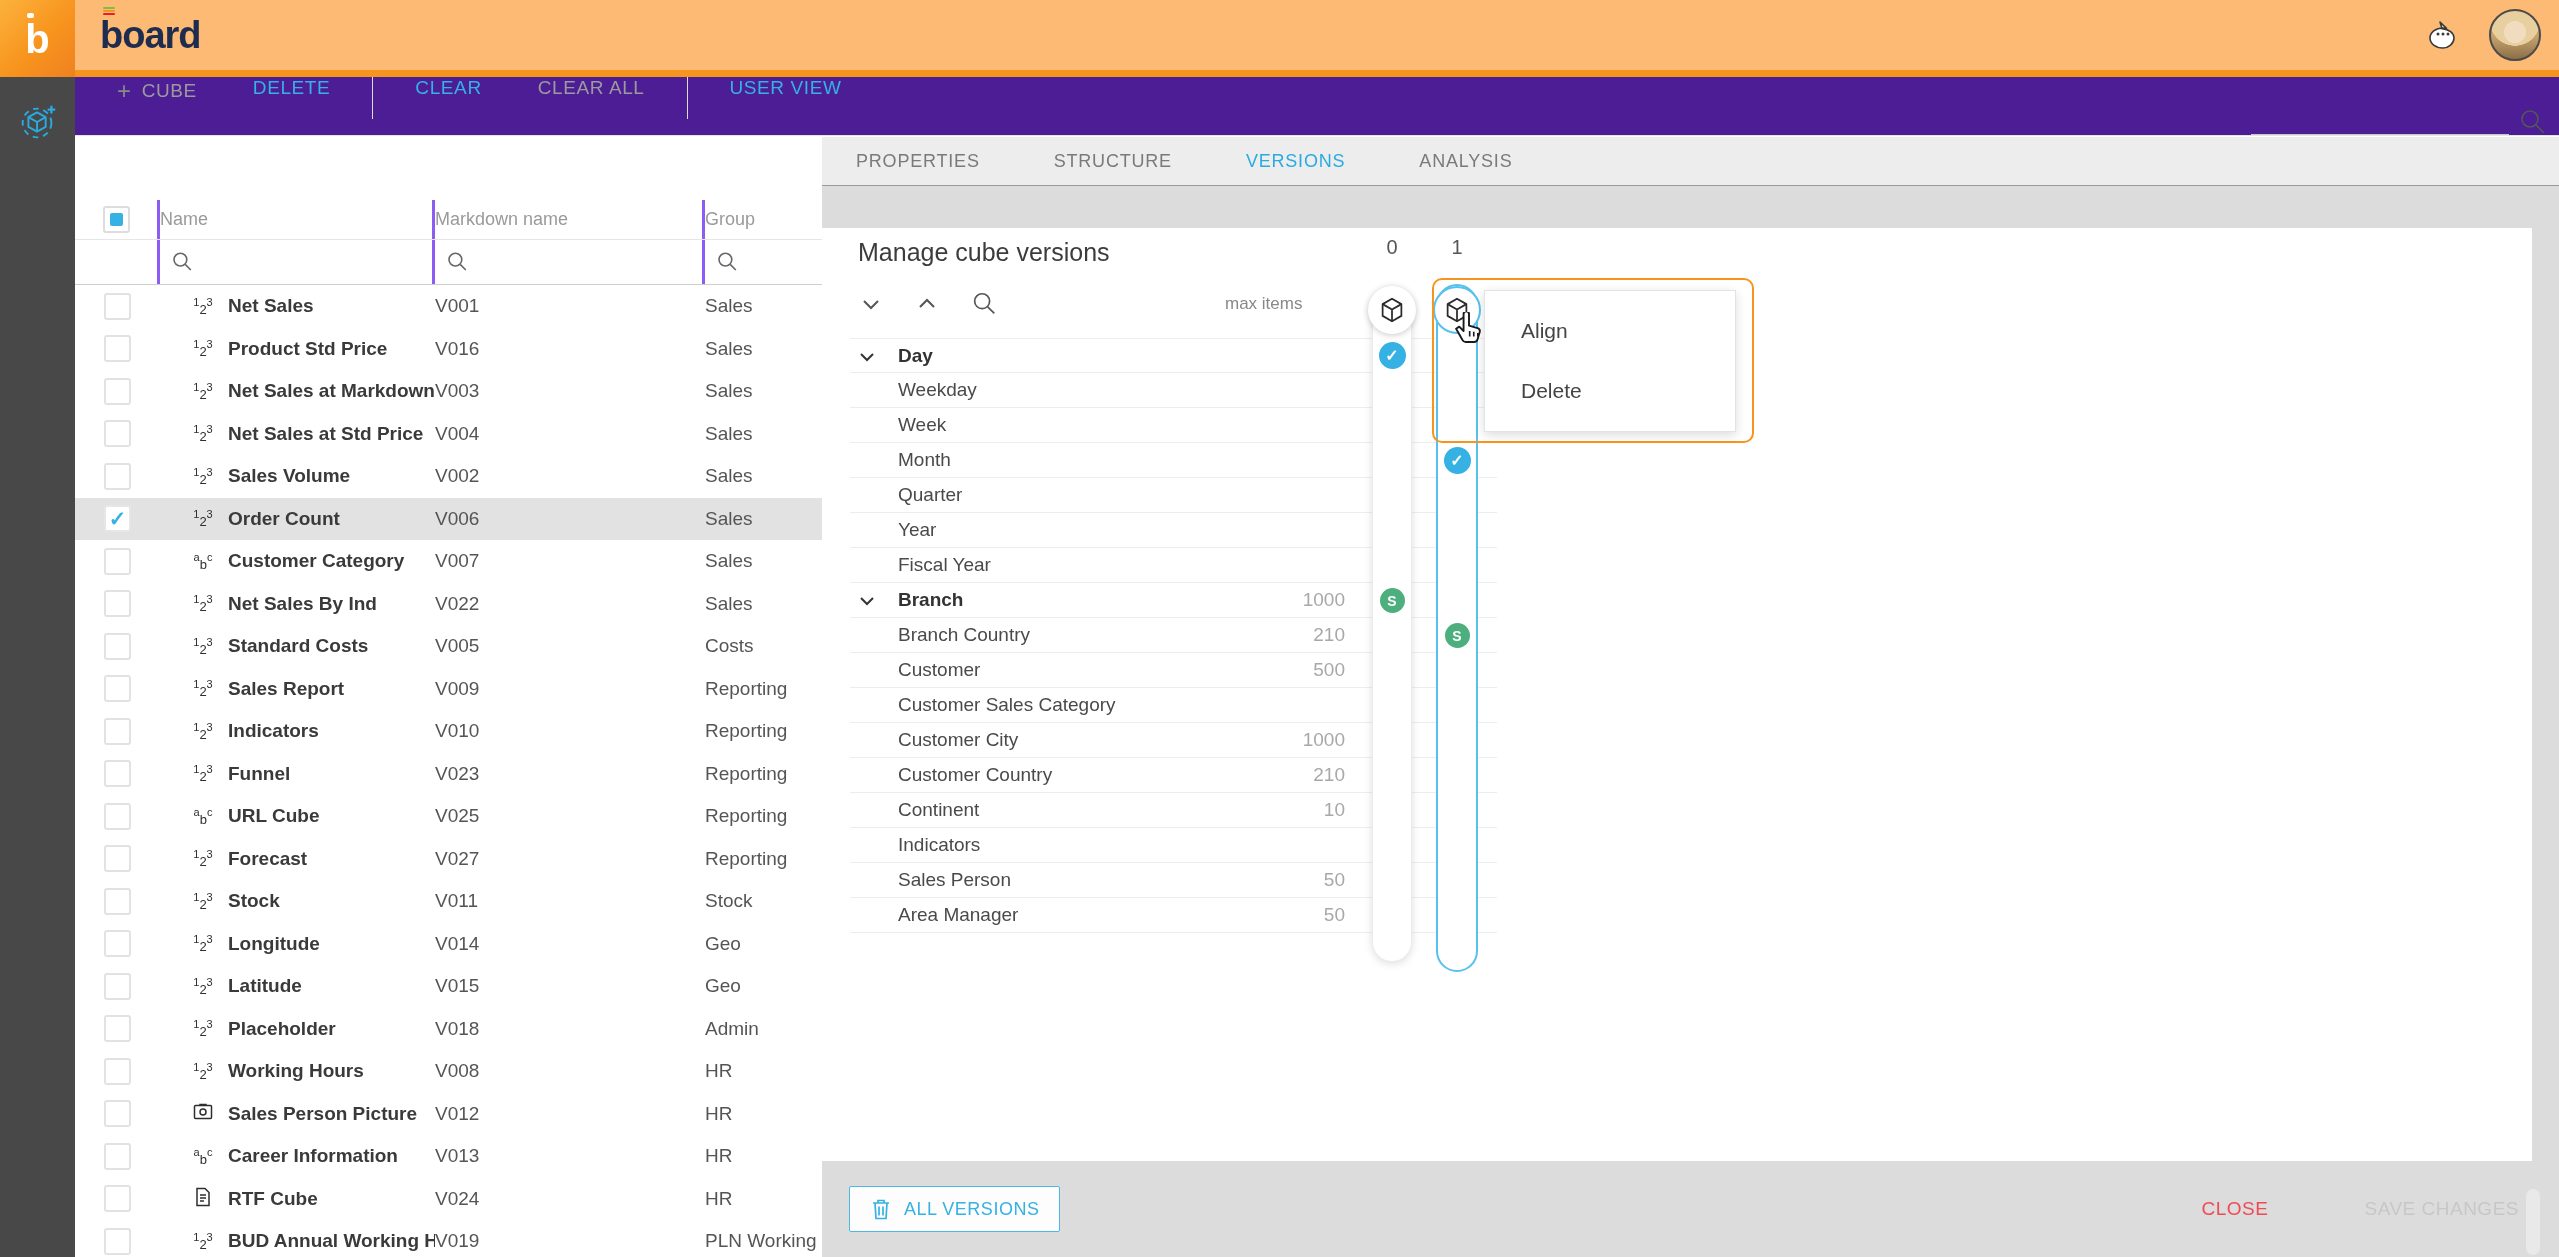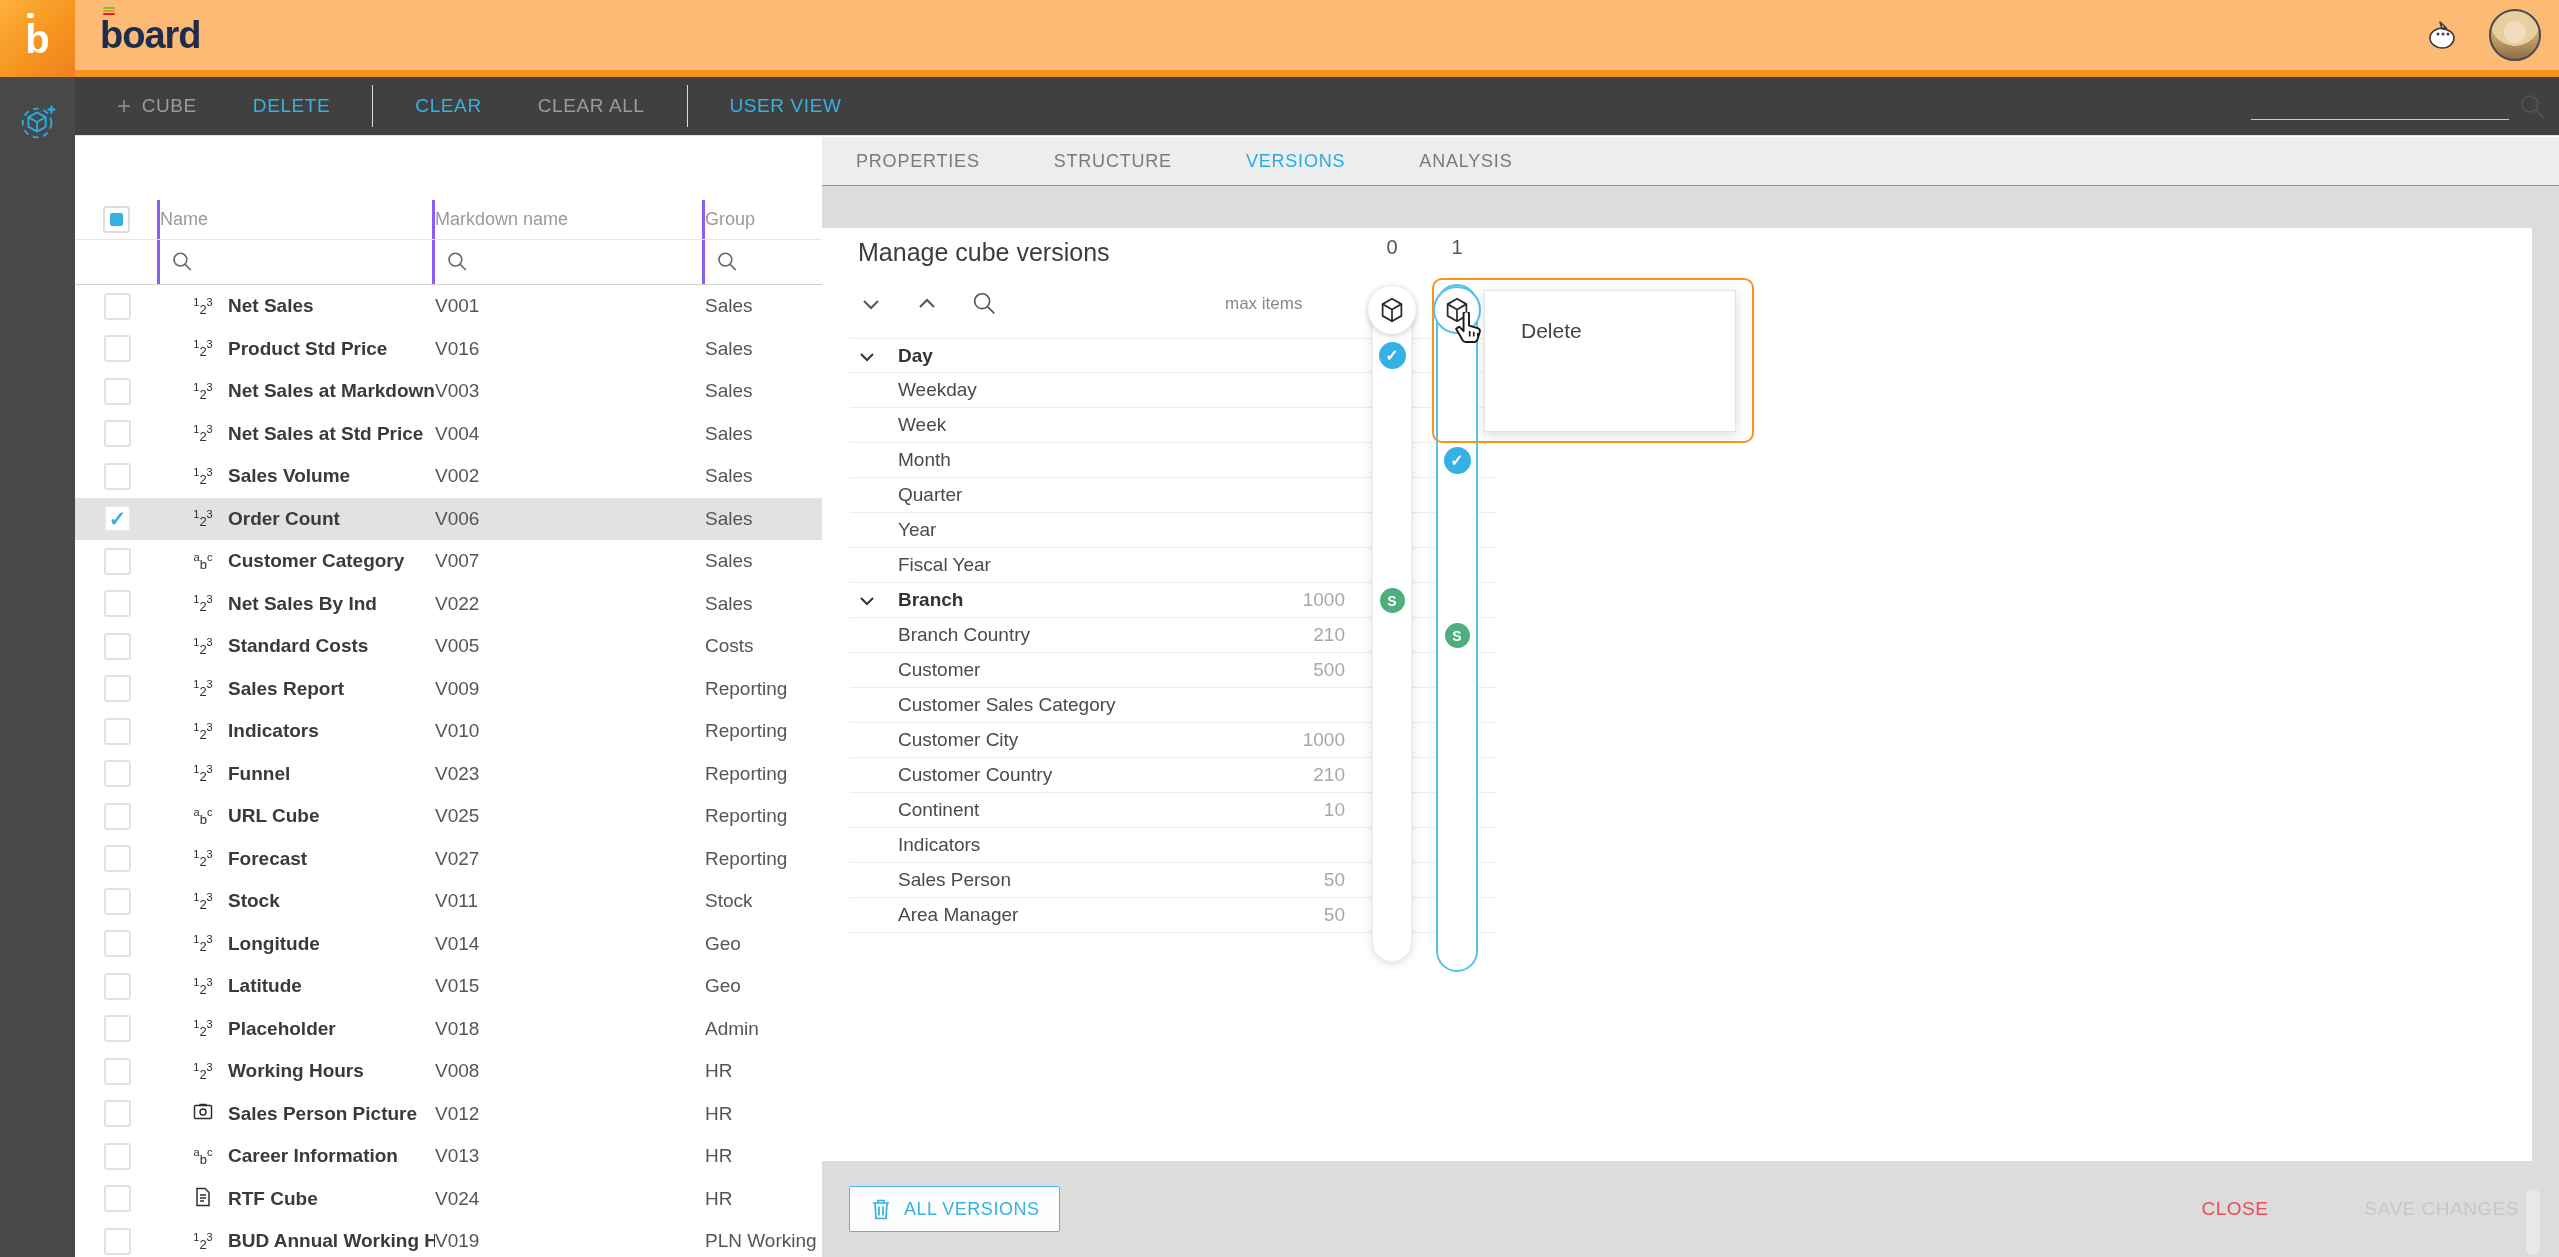--- a/index.html
+++ b/index.html
@@ -23,21 +23,21 @@
      radial-gradient(circle at 50% 44%, #f2dcc0 0 30%, rgba(0,0,0,0) 31%),
      radial-gradient(circle at 50% 20%, #e8cf9f 0 55%, rgba(0,0,0,0) 56%),
      linear-gradient(180deg,#d9bd90 0%,#c4a06b 55%,#8c6f49 100%)}
   .orange-bar{position:absolute;top:70px;left:0;right:0;height:7px;background:#f7941e;z-index:11}
 
   
   .sidebar{position:absolute;top:77px;left:0;width:75px;bottom:0;background:#484848;z-index:9;display:flex;justify-content:center}
   .side-icon{margin-top:22px;width:46px;height:46px}
 
   
-  .toolbar{position:absolute;top:77px;left:75px;right:0;height:59px;background:#404040;border-bottom:1px solid #e4e4e4;display:flex;align-items:center;padding-left:42px;z-index:8}
+  .toolbar{position:absolute;top:77px;left:75px;right:0;height:59px;background:#4c1d95;border-bottom:1px solid #e4e4e4;display:flex;padding-left:42px;z-index:8}
   .tb-item{font-size:19px;letter-spacing:.6px;white-space:nowrap;cursor:default}
   .tb-item.blue{color:#35b1e4}
   .tb-item.gray{color:#9b9b9b}
   .tb-plus{display:inline-block;margin-right:10px;color:#8a8a8a;font-size:24px;font-weight:400;vertical-align:-2px}
   .tb-sep{width:1px;height:42px;background:#dcdcdc;margin:0 42px}
   .tb-gap{width:56px}
   .tb-search{margin-left:auto;display:flex;align-items:flex-end;padding-right:12px}
   .tb-search .line{width:258px;height:24px;border-bottom:1px solid #c9c9c9;font-size:17px;color:#555;background:transparent;border-top:none;border-left:none;border-right:none;outline:none}
   .tb-search svg{margin-left:8px;margin-bottom:-2px}
 
@@ -587,20 +587,21 @@
     </div>
     <div id="badges">
         <div class="badge check" style="left: 556.5px; top: 114px;">✓</div>
         <div class="badge sflag" style="left: 557.5px; top: 360px;">S</div>
         <div class="badge check" style="left: 621.5px; top: 219px;">✓</div>
         <div class="badge sflag" style="left: 622.5px; top: 395px;">S</div>
       </div>
 
     <div class="menu-outline"></div>
     <div class="menu-box">
+      <div class="menu-item">Align</div>
       <div class="menu-item">Delete</div>
     </div>
     <svg class="cursor-hand" width="34" height="38" viewBox="0 0 24 28">
       <path d="M8 1.5 v12.5 l-3.2-3.2 -2.3 1.5 4.6 8.2 c.5 1 1.4 1.6 2.5 1.6 h6.2 c1.2 0 2.2-.8 2.5-2 l1.6-5.4 c.3-1.2-.4-2.4-1.6-2.8 l-6.3-1.9 v-8.5 c0-1.1-.9-2-2-2 s-2 .9-2 2z" fill="#fff" stroke="#1a1a1a" stroke-width="1.4" stroke-linejoin="round"></path>
       <path d="M12.5 14 v4 M15.5 14.6 v3.4 M18.5 15.4 v2.6" stroke="#1a1a1a" stroke-width="1.2" fill="none"></path>
     </svg>
   </div>
 
   <div class="panel-footer">
     <div class="btn-all-versions">

